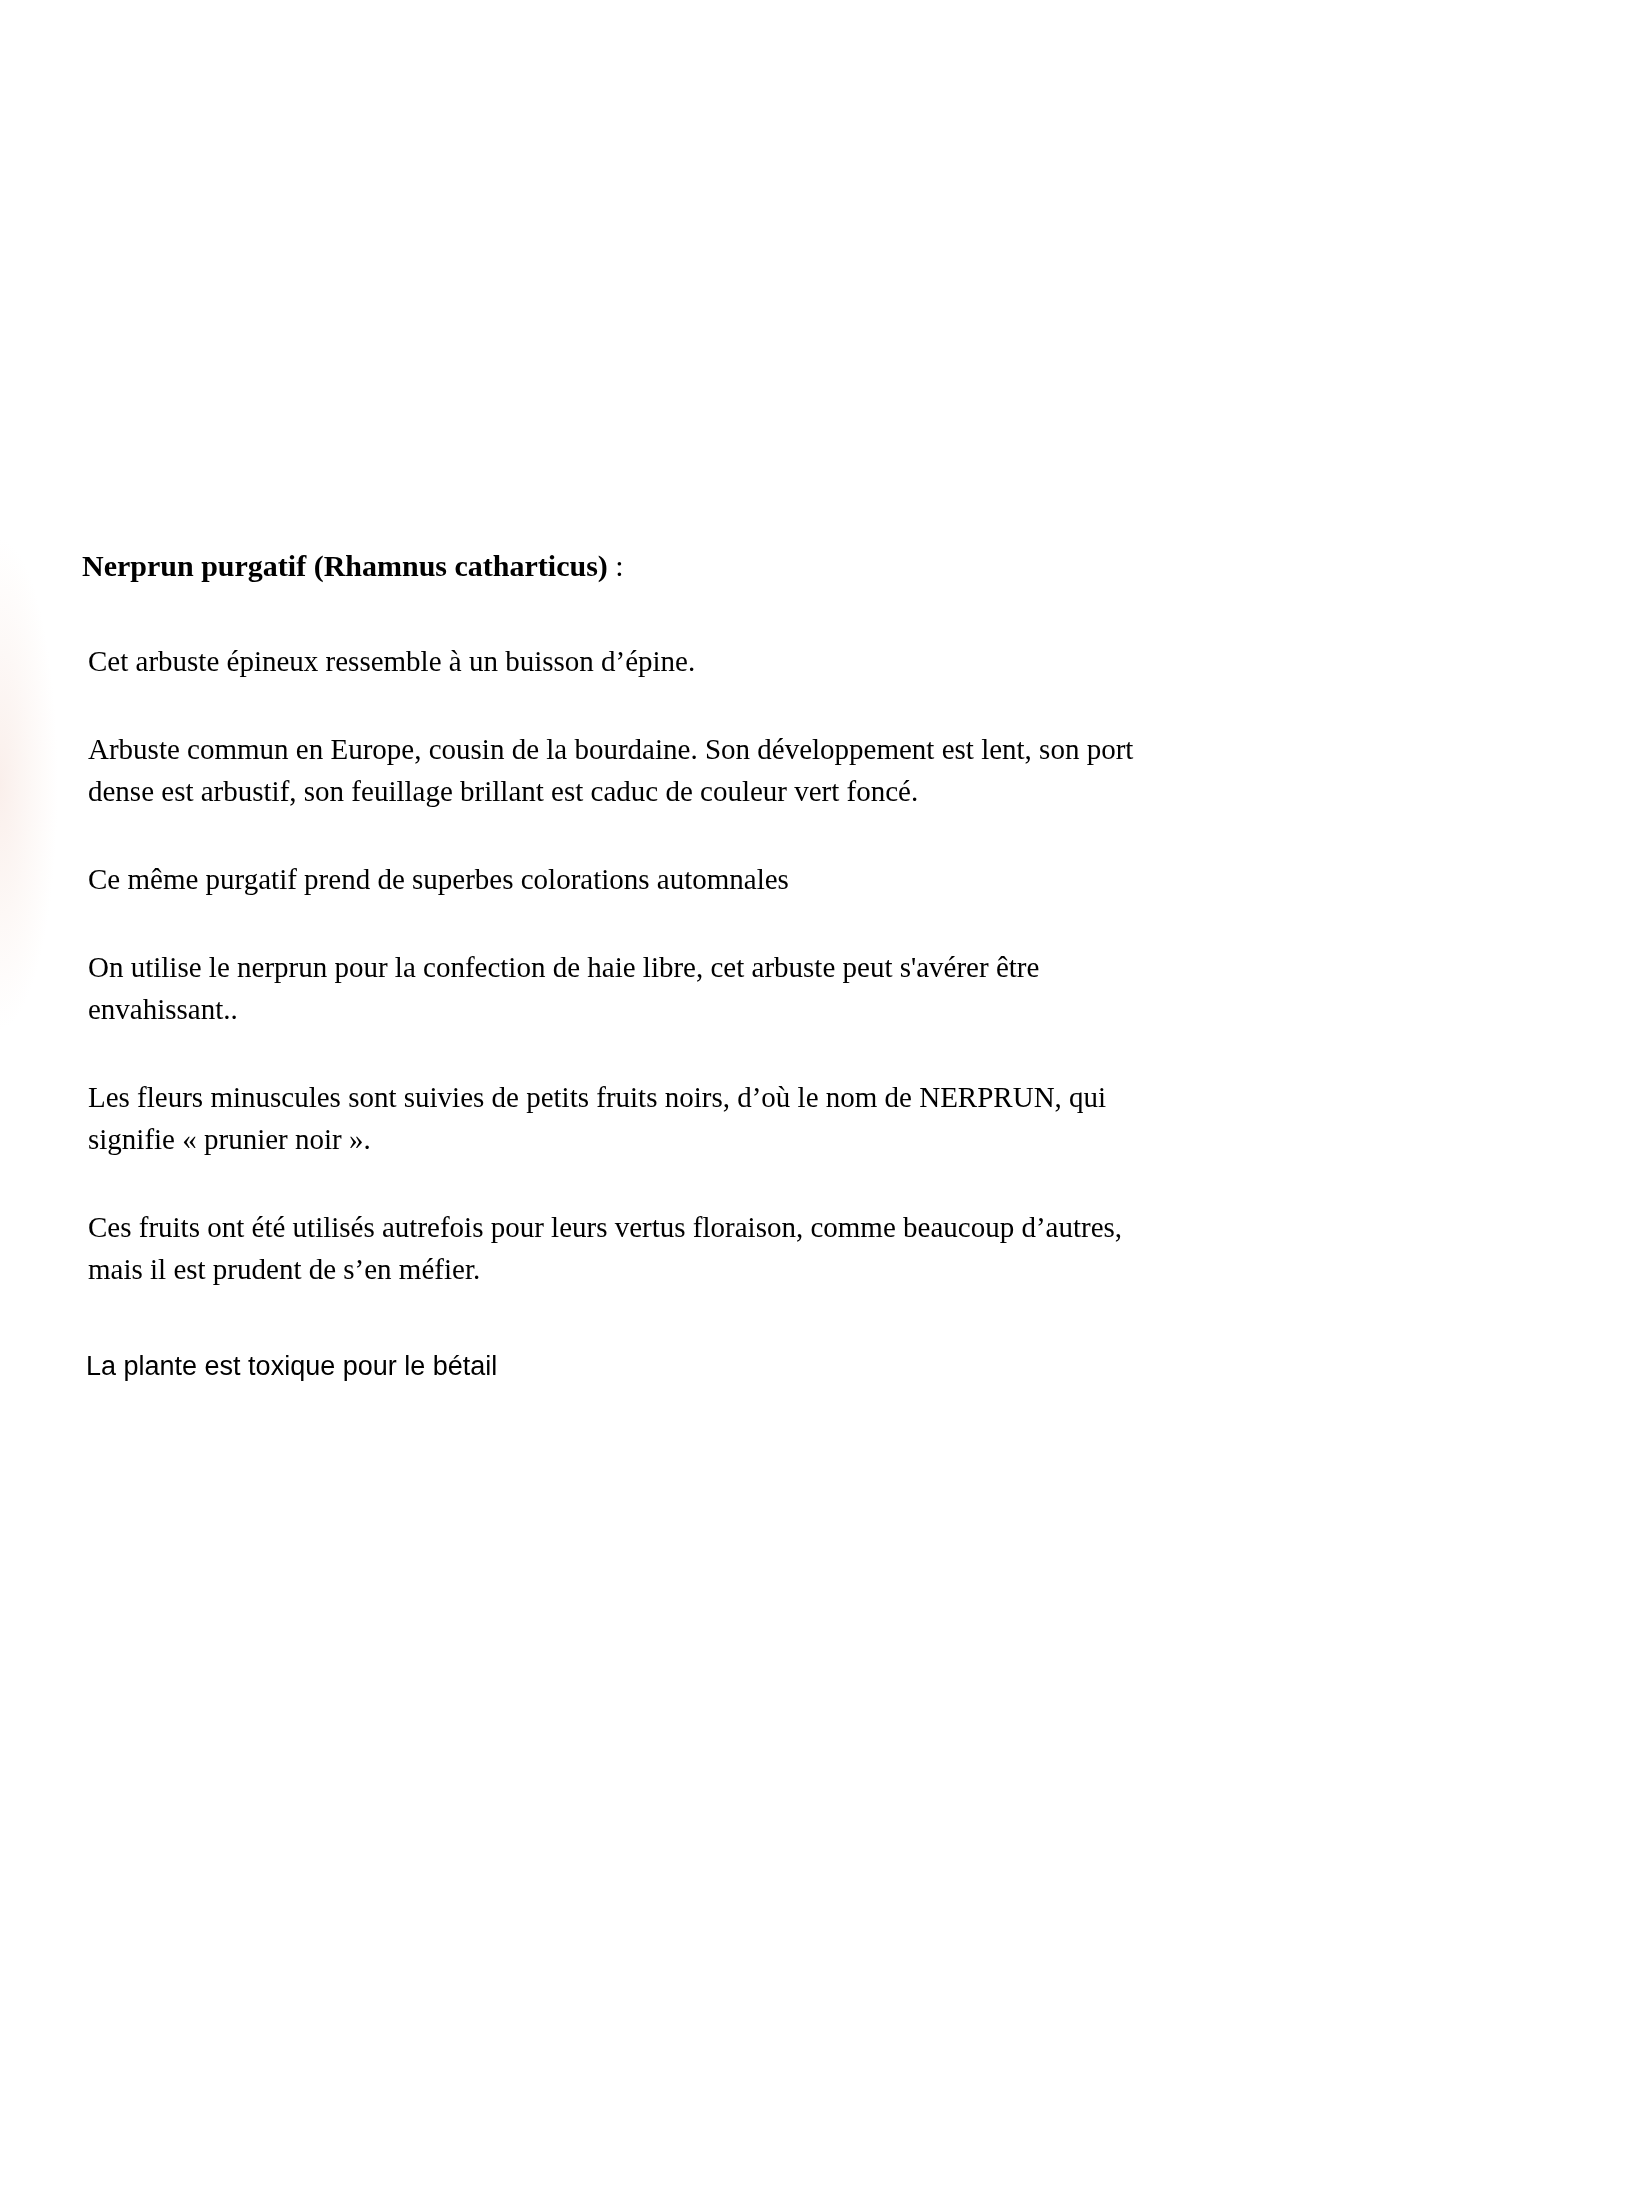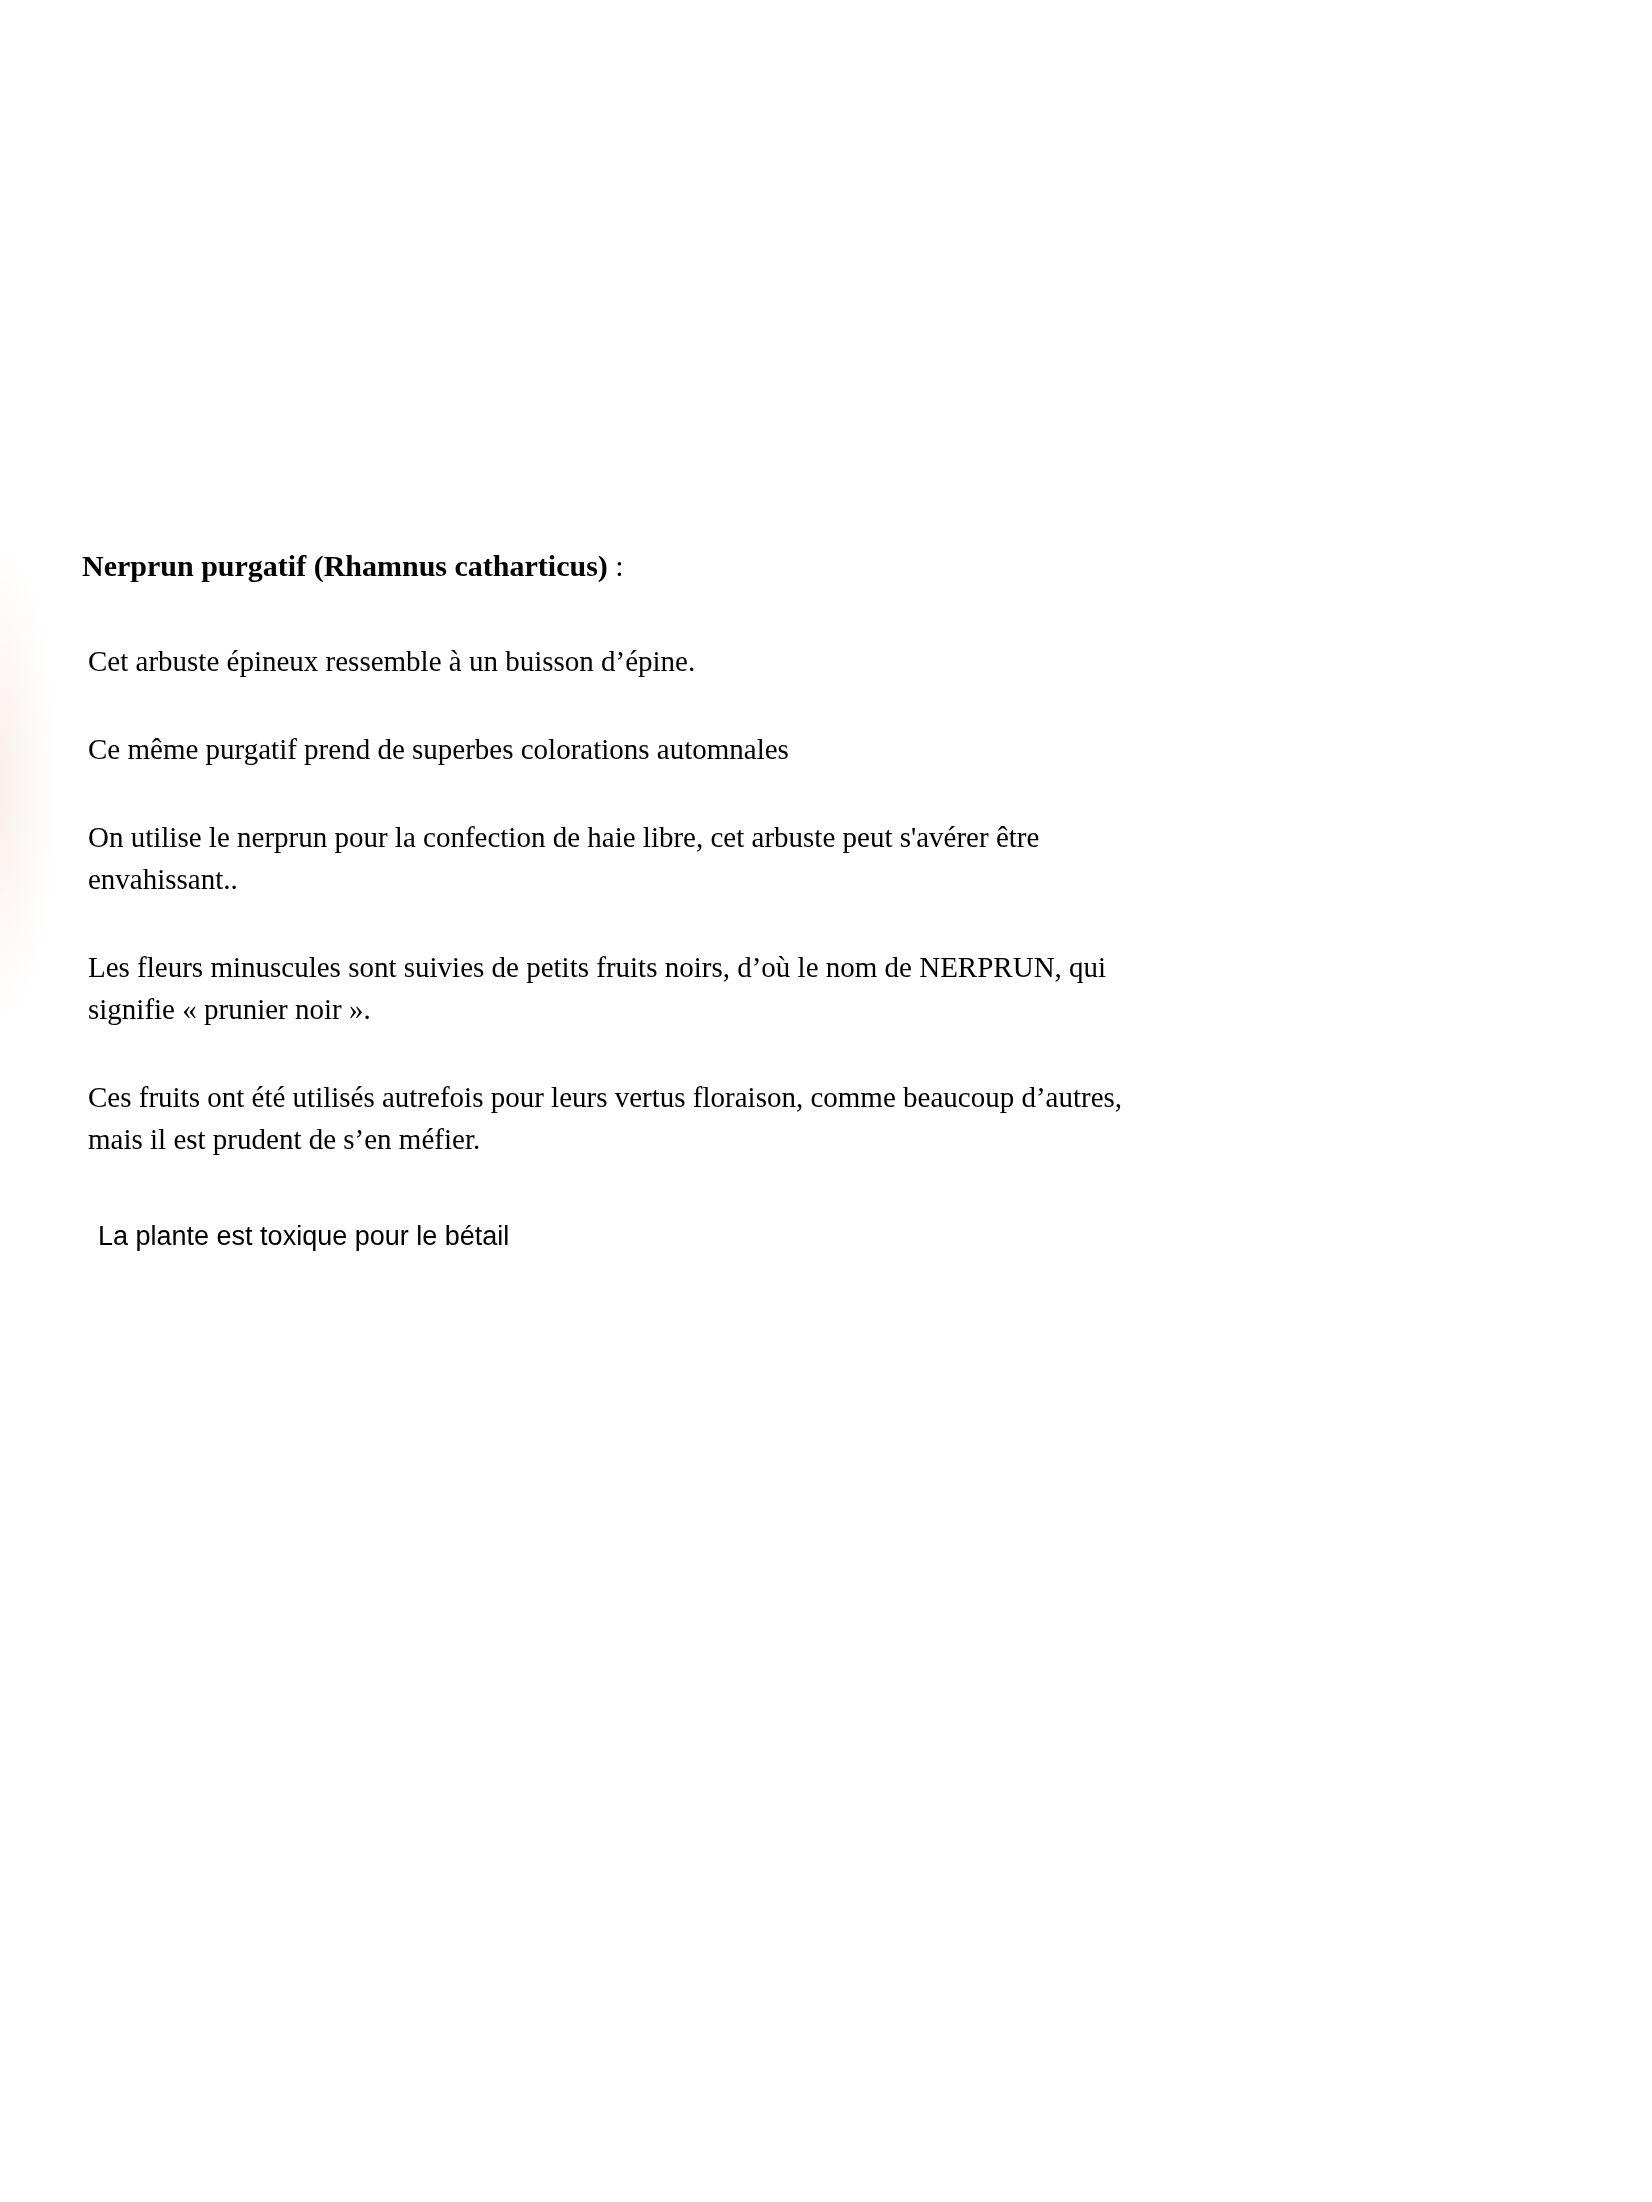--- a/index.html
+++ b/index.html
@@ -47,35 +47,37 @@
   .para {
     font-size: 29px;
     line-height: 42px;
     margin: 0 0 46px 6px;
     white-space: pre-line; 
   }
   .footnote {
     font-family: "Liberation Sans", sans-serif;
     font-size: 27px;
     line-height: 38px;
-    margin: 57px 0 0 16px;
+    margin: 57px 0 0 4px;
     white-space: pre-line;
   }
 </style>
 </head>
 <body>
 
 <div class="scan-tint"></div>
 
 <div class="page">
 
   <h1 class="doc-title"><span class="title-bold">Nerprun purgatif (Rhamnus catharticus)</span><span> :</span></h1>
 
   <p class="para">Cet arbuste épineux ressemble à un buisson d’épine.</p>
 
+  <p class="para">Arbuste commun en Europe, cousin de la bourdaine. Son développement est lent, son port
+dense est arbustif, son feuillage brillant est caduc de couleur vert foncé.</p>
 
   <p class="para">Ce même purgatif prend de superbes colorations automnales</p>
 
 
   <p class="para">On utilise le nerprun pour la confection de haie libre, cet arbuste peut s'avérer être
 envahissant..</p>
 
   <p class="para">Les fleurs minuscules sont suivies de petits fruits noirs, d’où le nom de NERPRUN, qui
 signifie « prunier noir ».</p>
 

